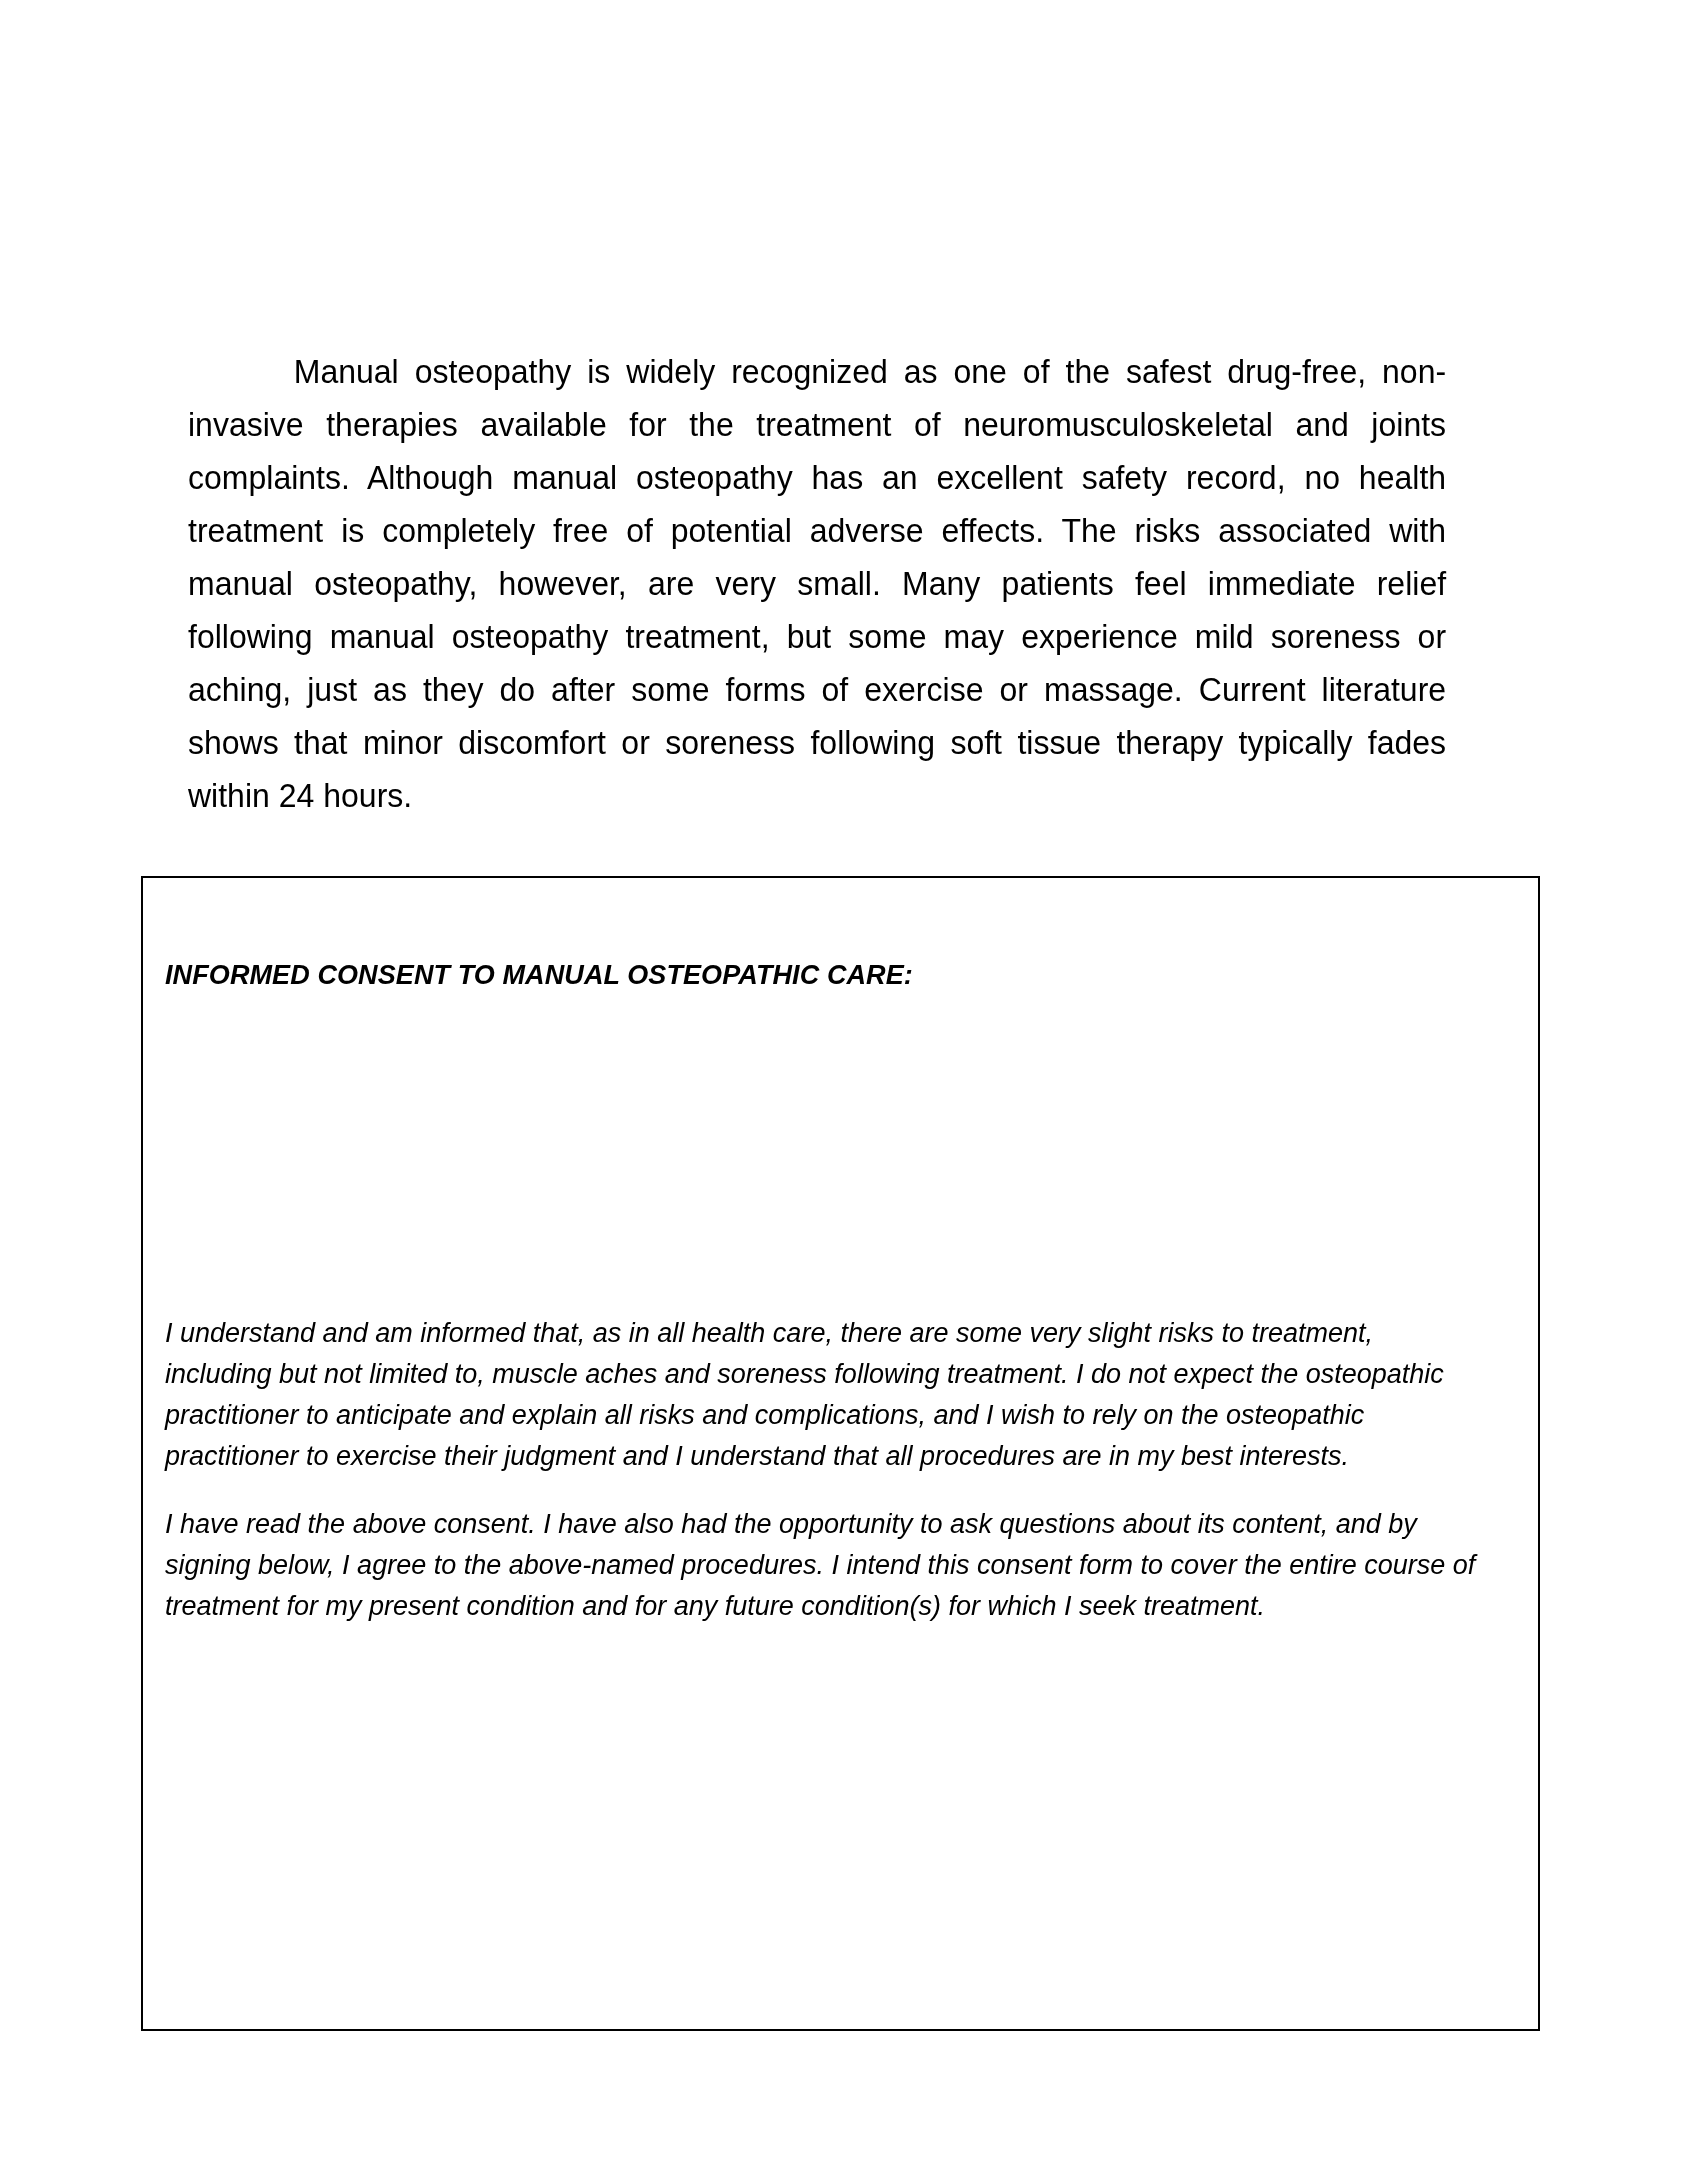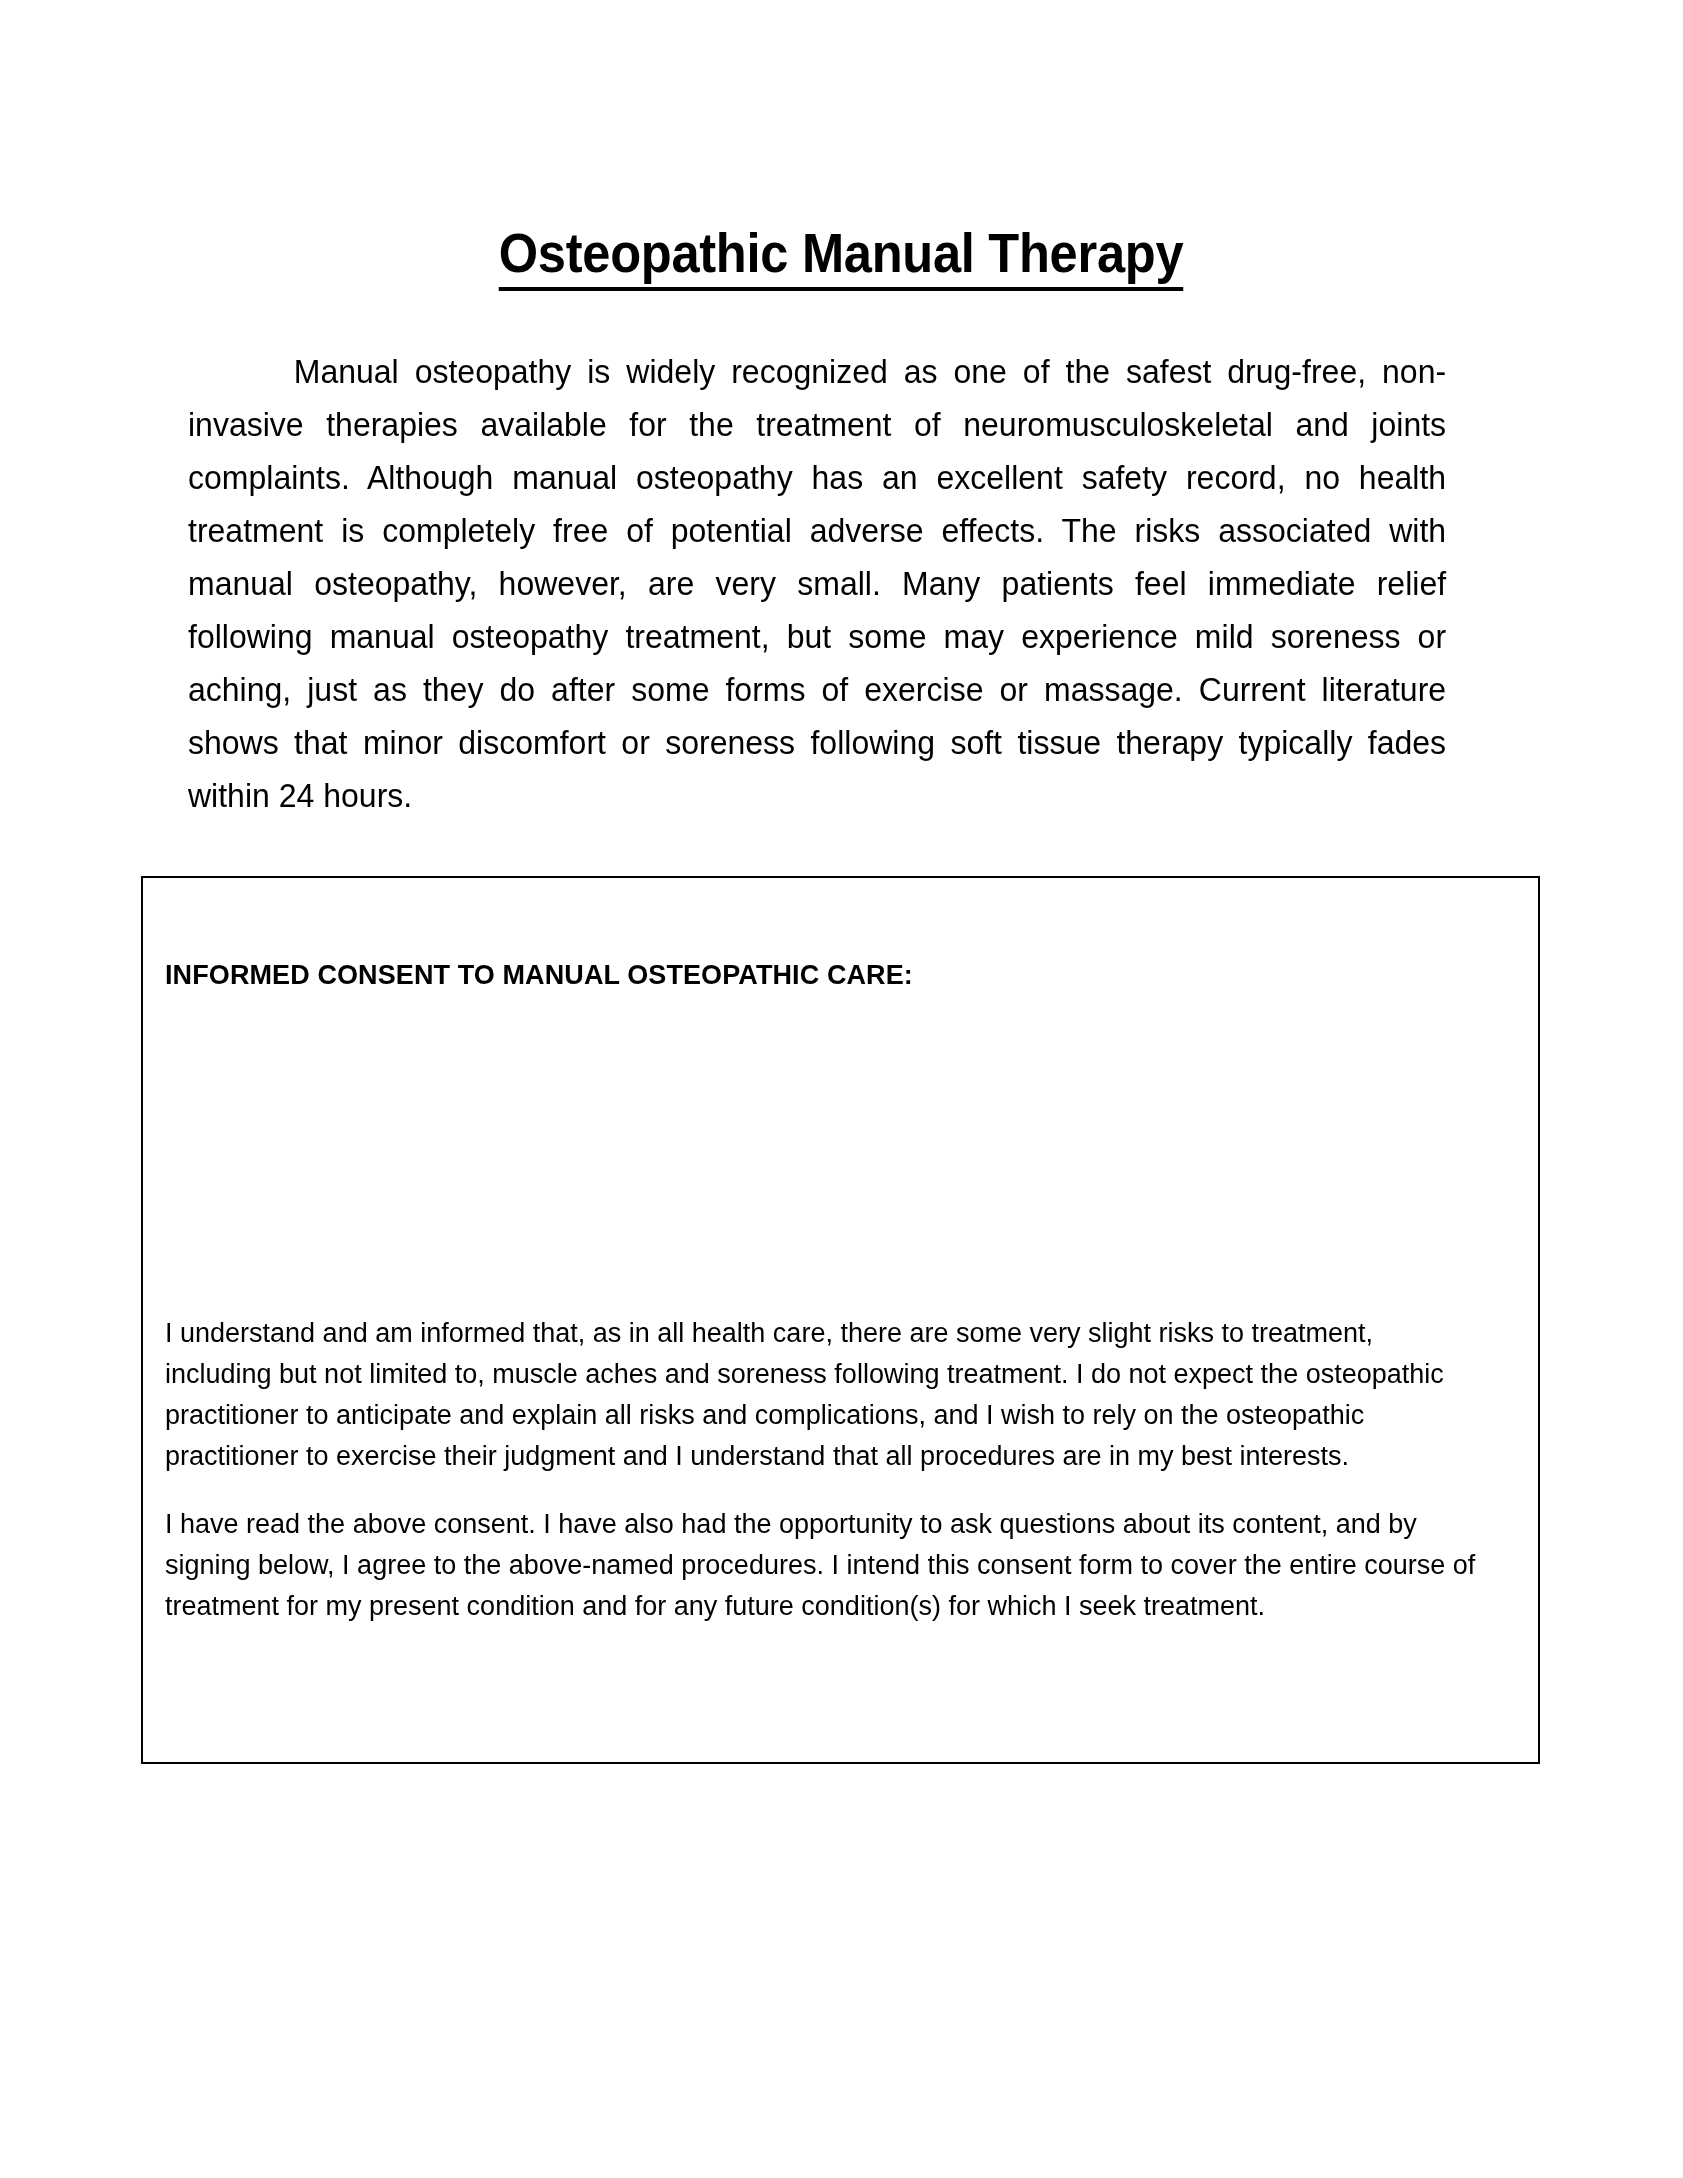--- a/index.html
+++ b/index.html
@@ -59,23 +59,24 @@
     transform: scaleX(0.97);
     transform-origin: left top;
   }
 
   
   .consent-box {
     position: absolute;
     left: 141px;
     top: 876px;
     width: 1399px;
-    height: 888px;
+    height: 1155px;
     border: 2px solid #000000;
     box-sizing: border-box;
+    font-style: italic;
   }
   .consent-inner {
     position: absolute;
     left: 22px;
     top: 0;
     width: 1332px;
     height: 100%;
   }
   .consent-heading {
     position: absolute;
@@ -99,21 +100,20 @@
   .cp1 { top: 139px; }
   .cp2 { top: 253px; }
   .cp3 { top: 408px; }
   .cp4 { top: 599px; }
 </style>
 </head>
 <body>
 
 <div class="page">
 
-  <h1 class="doc-title"><span class="t">Osteopathic Manual Therapy</span></h1>
 
   <p class="intro">Manual osteopathy is widely recognized as one of the safest drug-free, non-invasive therapies available for the treatment of neuromusculoskeletal and joints complaints.  Although manual osteopathy has an excellent safety record, no health treatment is completely free of potential adverse effects.  The risks associated with manual osteopathy, however, are very small.  Many patients feel immediate relief following manual osteopathy treatment, but some may experience mild soreness or aching, just as they do after some forms of exercise or massage.  Current literature shows that minor discomfort or soreness following soft tissue therapy typically fades within 24 hours.</p>
 
   <div class="consent-box">
     <div class="consent-inner">
 
       <div class="consent-heading">INFORMED CONSENT TO MANUAL OSTEOPATHIC CARE:</div>
 
       <p class="consent-p cp3">I understand and am informed that, as in all health care, there are some very slight risks to treatment, including but not limited to, muscle aches and soreness following treatment. I do not expect the osteopathic practitioner to anticipate and explain all risks and complications, and I wish to rely on the osteopathic practitioner to exercise their judgment and I understand that all procedures are in my best interests.</p>
       <p class="consent-p cp4">I have read the above consent.  I have also had the opportunity to ask questions about its content, and by signing below, I agree to the above-named procedures.  I intend this consent form to cover the entire course of treatment for my present condition and for any future condition(s) for which I seek treatment.</p>

